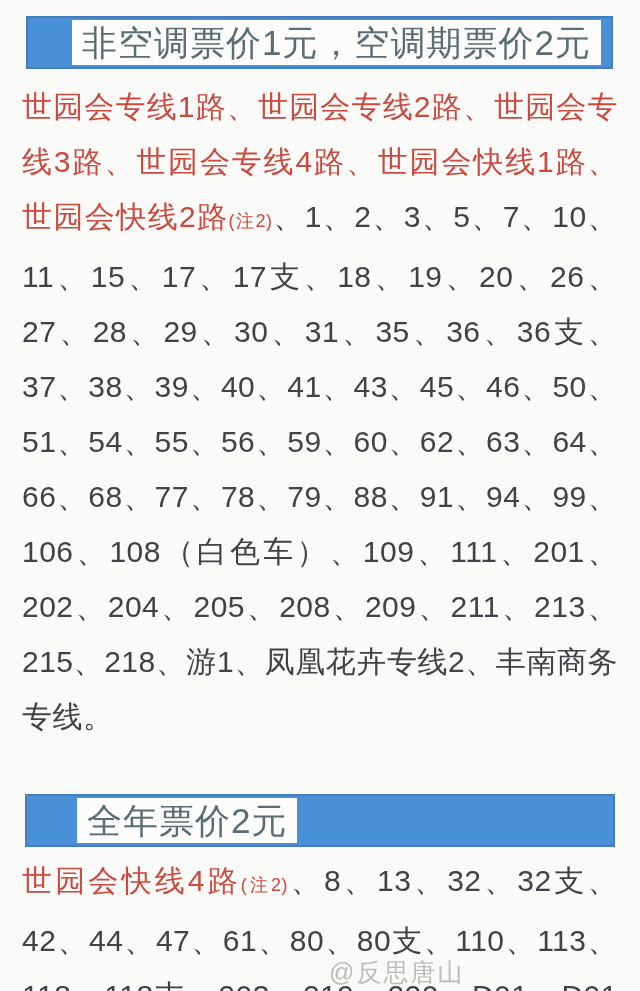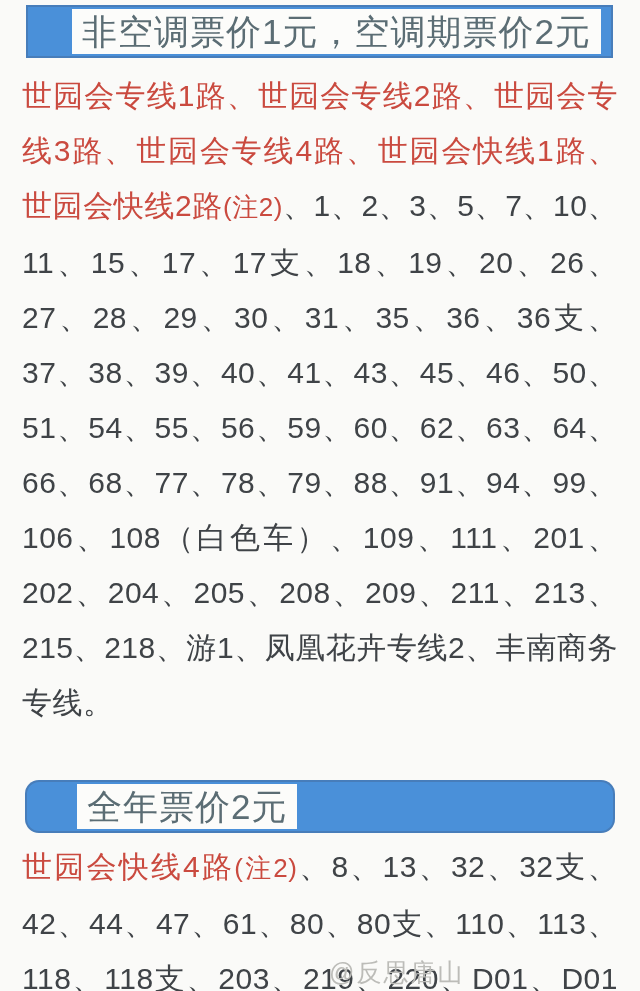--- a/index.html
+++ b/index.html
@@ -12,22 +12,22 @@
     font-family: "Liberation Sans", "DejaVu Sans", sans-serif;
   }
   .fare-bar {
     box-sizing: border-box;
     height: 53px;
     display: flex;
     align-items: center;
     background: #4a90d9;
     border: 2px solid rgba(70, 110, 160, 0.55);
   }
-  .bar1 { width: 587px; margin: 5px 0 0 26px; }
-  .bar2 { width: 590px; margin: 50px 0 0 25px; border-radius: 14px; }
+  .bar1 { width: 587px; margin: 16px 0 0 26px; }
+  .bar2 { width: 590px; margin: 50px 0 0 25px; }
   .bar-label {
     background: #fcfcfa;
     color: #5b6d74;
     font-size: 35px;
     line-height: 45px;
     padding: 0 10px;
     white-space: nowrap;
     font-weight: 500;
     letter-spacing: 1px;
   }
@@ -38,21 +38,21 @@
     padding: 10px 22px 0 22px;
     font-size: 30px;
     line-height: 55px;
     text-align: justify;
     color: #3f4347;
     font-weight: 500;
     letter-spacing: 0.5px;
   }
   .para2 { padding-top: 6px; }
   .red { color: #ca4a3f; }
-  .note { font-size: 26px; }
+  .note { font-size: 18px; }
   .watermark {
     position: absolute;
     left: 293px;
     top: 956px;
     font-size: 25px;
     color: #bcbcb8;
     letter-spacing: 2px;
     pointer-events: none;
     margin-left: 36px;
   }

